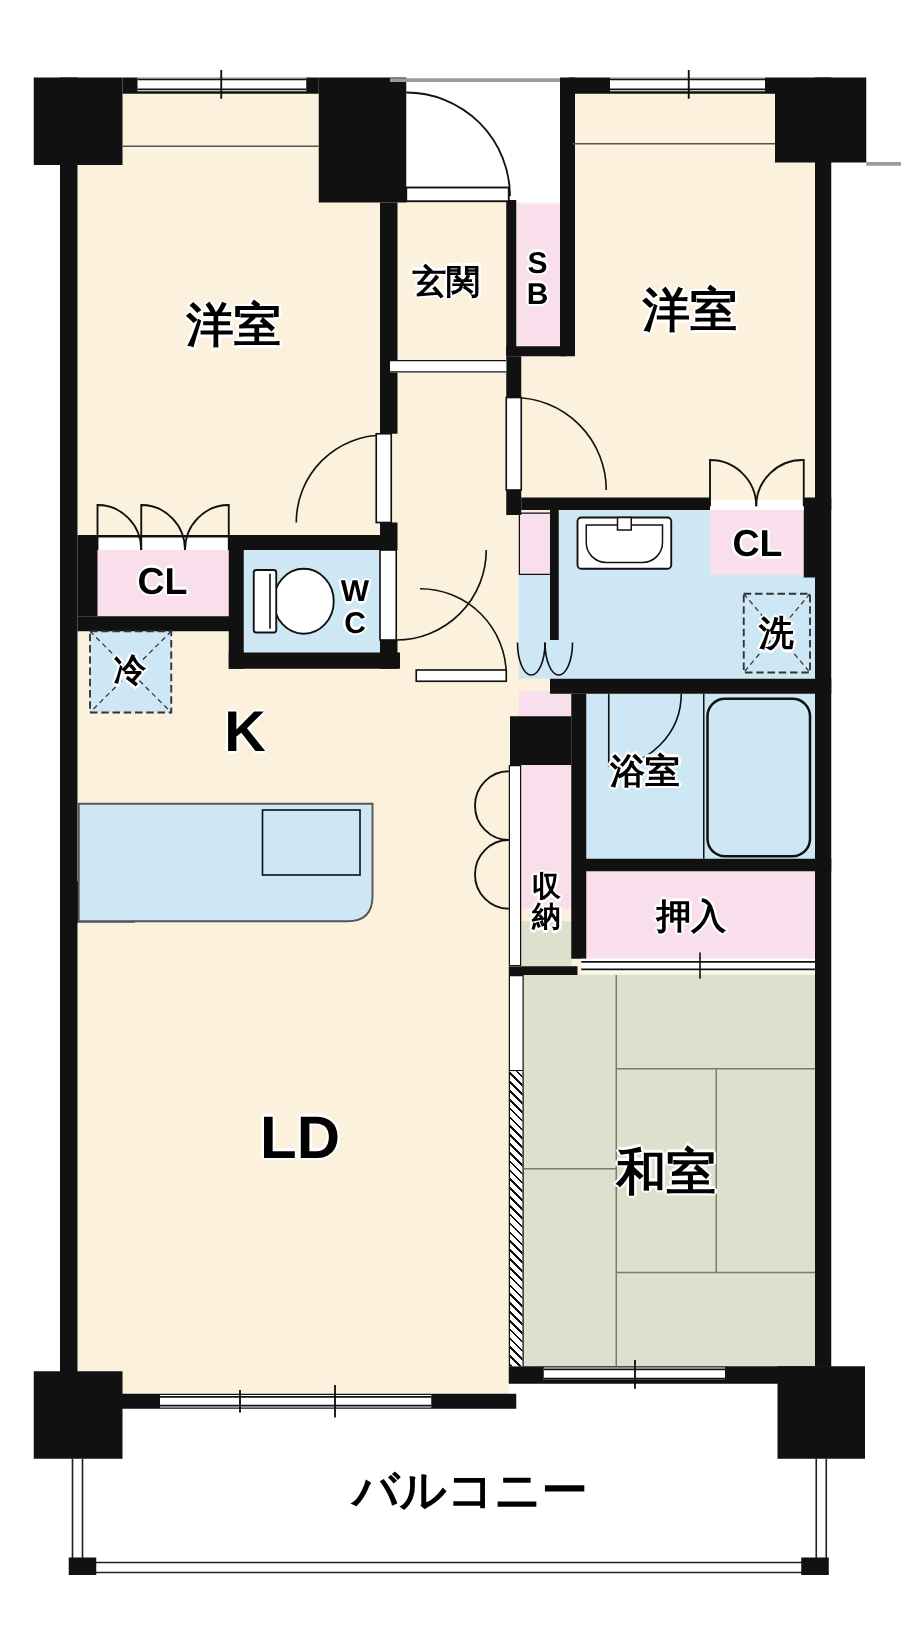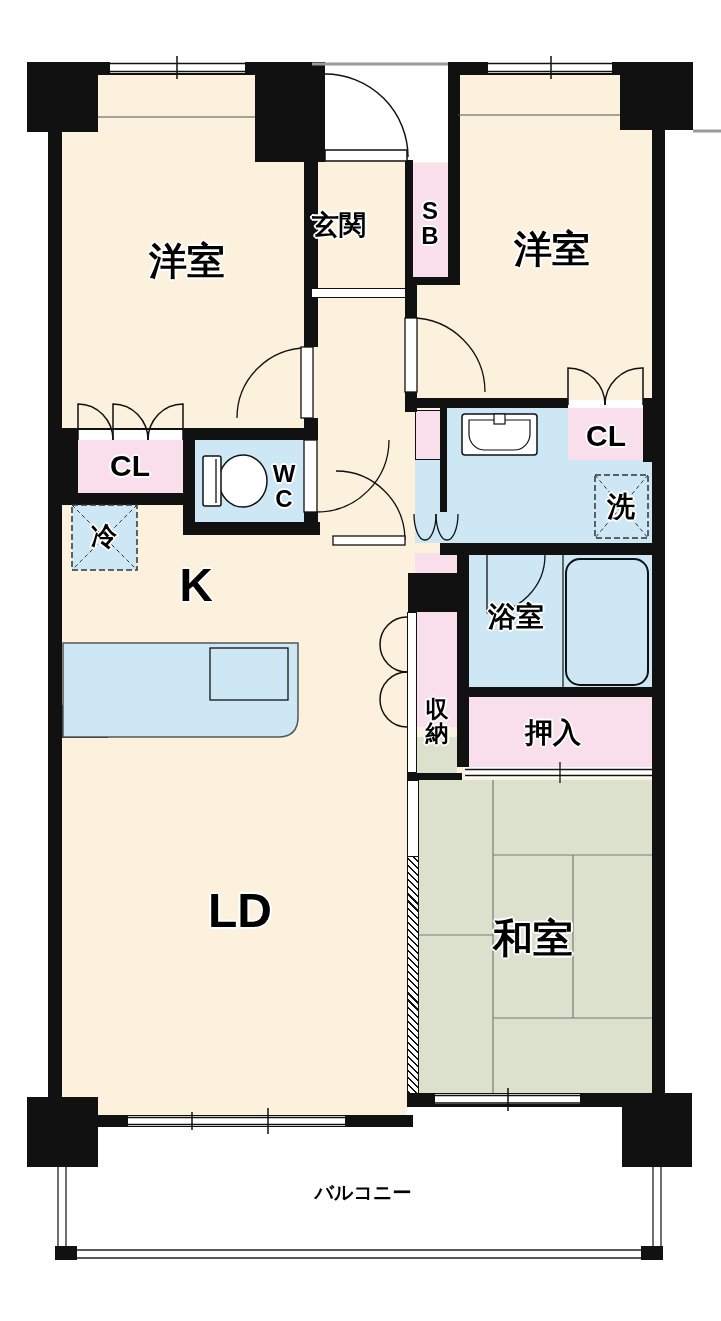--- a/index.html
+++ b/index.html
@@ -232,21 +232,21 @@
       <line x1="661" y1="1167" x2="661" y2="1252"></line>
       <line x1="58" y1="1250" x2="663" y2="1250"></line>
       <line x1="58" y1="1258" x2="663" y2="1258"></line>
       <rect x="55" y="1246" width="22" height="14" fill="#111" stroke="none"></rect>
       <rect x="641" y="1246" width="22" height="14" fill="#111" stroke="none"></rect>
     </g>
   </svg>
 
   <div class="lbl" style="left:117px;top:237px;width:140px;height:50px;font-size:38px;">洋室</div>
   <div class="lbl" style="left:482px;top:225px;width:140px;height:50px;font-size:38px;">洋室</div>
-  <div class="lbl" style="left:289px;top:207px;width:100px;height:36px;font-size:27px;">玄関</div>
+  <div class="lbl" style="left:307px;top:207px;width:100px;height:36px;font-size:27px;">玄関</div>
   <div class="lbl stack" style="left:408px;top:190px;width:44px;height:66px;font-size:24px;">
     <span>S</span>
     <span>B</span>
   </div>
   <div class="lbl" style="left:95px;top:448px;width:70px;height:36px;font-size:30px;">CL</div>
   <div class="lbl stack" style="left:265px;top:456px;width:38px;height:60px;font-size:24px;">
     <span>W</span>
     <span>C</span>
   </div>
   <div class="lbl" style="left:84px;top:521px;width:40px;height:32px;font-size:26px;">冷</div>
@@ -254,15 +254,15 @@
   <div class="lbl" style="left:601px;top:491px;width:40px;height:32px;font-size:28px;">洗</div>
   <div class="lbl" style="left:571px;top:418px;width:70px;height:36px;font-size:30px;">CL</div>
   <div class="lbl" style="left:466px;top:601px;width:100px;height:32px;font-size:28px;">浴室</div>
   <div class="lbl stack" style="left:424px;top:692px;width:26px;height:58px;font-size:23px;">
     <span>収</span>
     <span>納</span>
   </div>
   <div class="lbl" style="left:503px;top:717px;width:100px;height:32px;font-size:28px;">押入</div>
   <div class="lbl" style="left:185px;top:883px;width:110px;height:56px;font-size:48px;">LD</div>
   <div class="lbl" style="left:458px;top:916px;width:150px;height:44px;font-size:40px;">和室</div>
-  <div class="lbl" style="left:263px;top:1176px;width:200px;height:34px;font-size:19px;font-weight:bold;">バルコニー</div>
+  <div class="lbl" style="left:276px;top:1176px;width:200px;height:34px;font-size:37px;font-weight:bold;">バルコニー</div>
 
 </div>
 
 </body></html>

